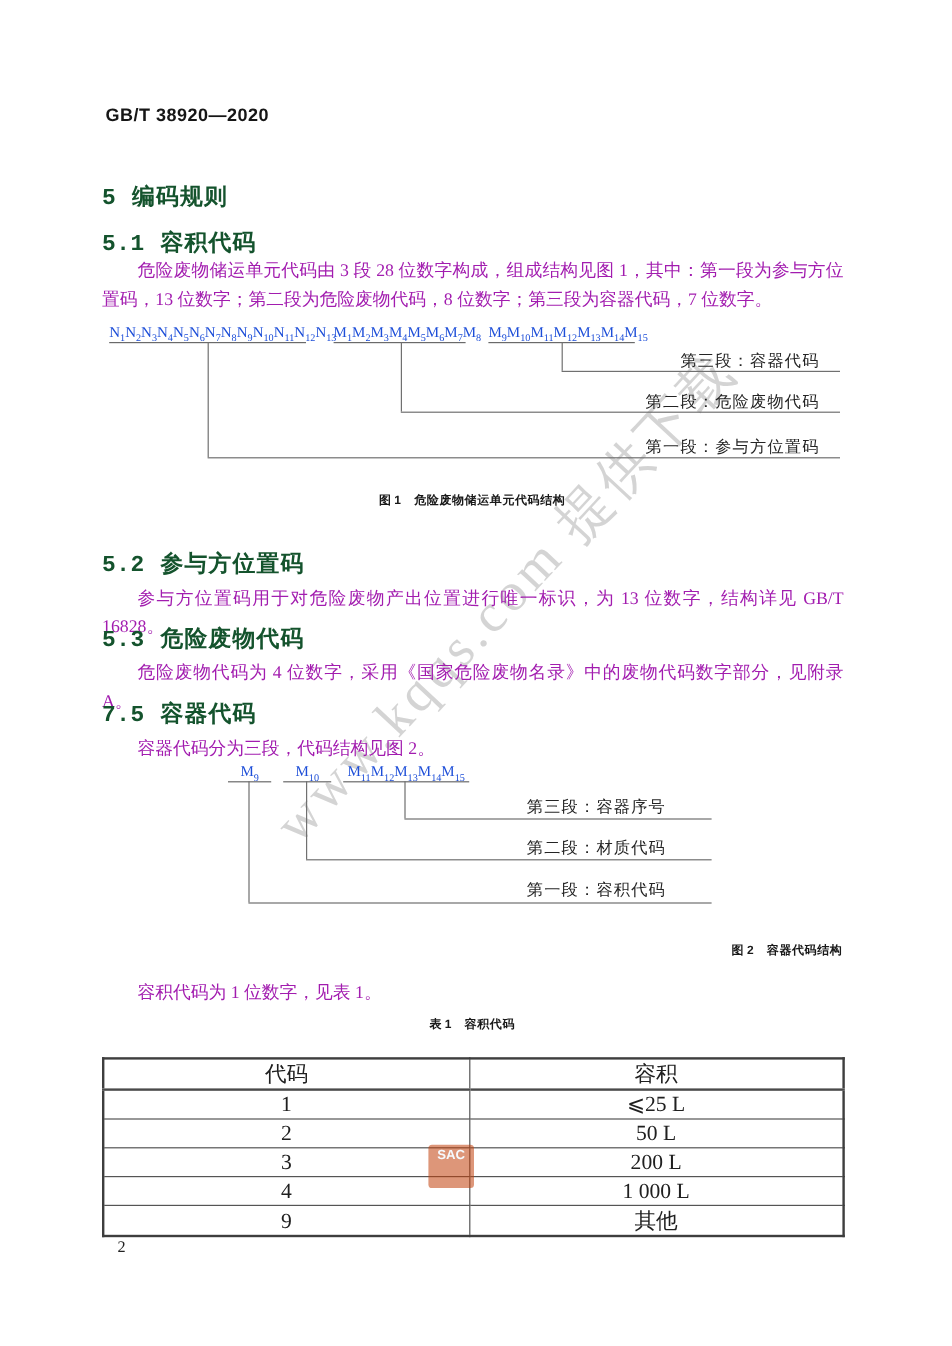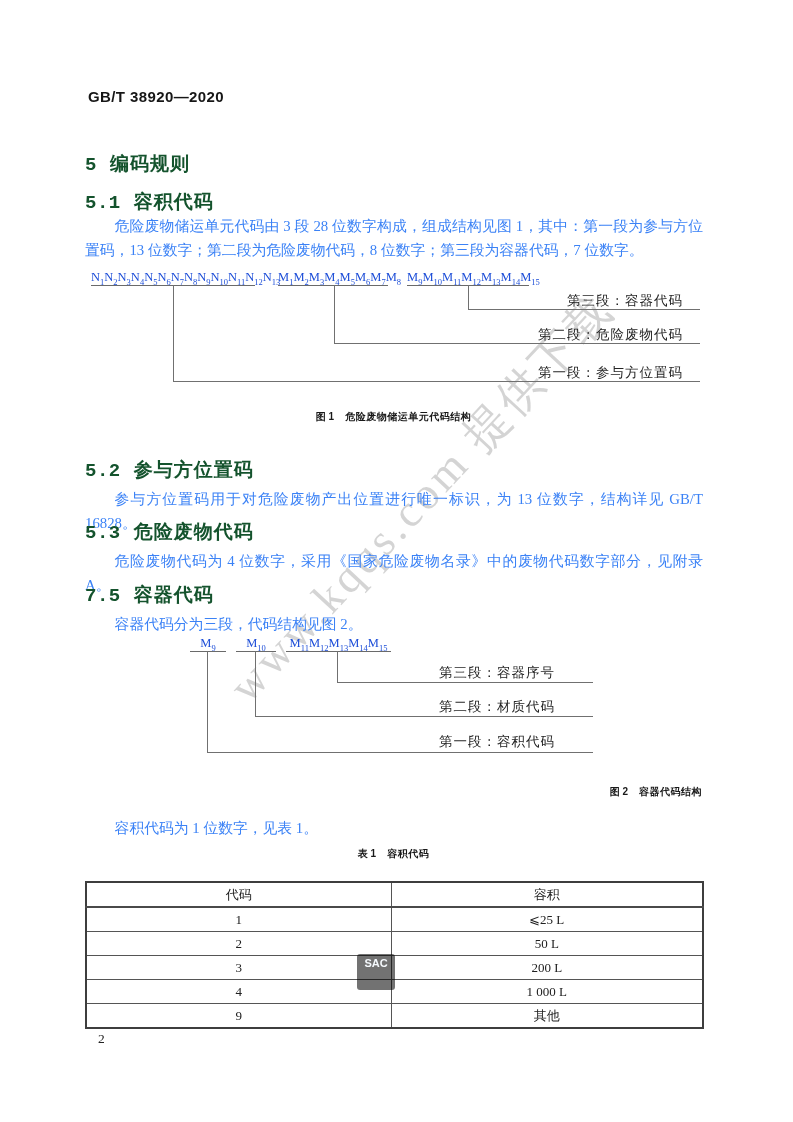--- a/index.html
+++ b/index.html
@@ -14,21 +14,21 @@
   }
   .heading{
     position:absolute;left:85px;
     font-family:Liberation Mono, monospace;
     font-weight:bold;font-size:19px;color:#14532d;white-space:nowrap;
   }
   .heading .num{margin-right:13px;letter-spacing:.5px;}
   .heading .ttl{letter-spacing:1px;}
   .para{
     position:absolute;left:85px;width:618px;
-    font-size:14.8px;line-height:24px;text-align:justify;text-indent:2em;color:#3b82f6;
+    font-size:14.8px;line-height:24px;text-align:justify;text-indent:2em;color:#a21caf;
   }
   .caption{
     position:absolute;left:85px;width:617px;text-align:center;
     font-family:"Liberation Sans","DejaVu Sans",sans-serif;
     font-weight:bold;font-size:10px;color:#191919;
   }
   .caption .cap-label{margin-right:11px;}
   .caption .cap-text{letter-spacing:.5px;}
   .figure{position:absolute;left:85px;}
   .codegroup{
@@ -38,40 +38,40 @@
   }
   .codegroup sub{font-size:8.5px;line-height:0;}
   .vline{position:absolute;width:1px;background:#707070;}
   .hline{position:absolute;height:1px;background:#707070;}
   .seglabel{position:absolute;font-size:13.5px;white-space:nowrap;color:#242424;letter-spacing:1px;}
   .fig1 .seglabel{right:18px;}
   .fig2 .seglabel{right:40px;}
   .tbl{
     position:absolute;left:85px;top:881px;width:617px;
     border-collapse:collapse;table-layout:fixed;
-    font-size:13px;color:#202020;
+    font-size:18px;color:#202020;
   }
   .tbl th,.tbl td{
     border:1px solid #555555;height:23px;text-align:center;
     font-weight:normal;padding:0;
     font-family:"Liberation Serif","DejaVu Sans",serif;
   }
   .tbl{border:2px solid #3e3e3e;}
   .tbl thead th{border-bottom:2px solid #4a4a4a;}
   .pageno{position:absolute;left:98px;top:1031px;font-size:13.5px;color:#222;}
   .wm{
     position:absolute;left:80px;top:468px;width:680px;height:56px;
     transform:rotate(-47deg);transform-origin:center center;
     font-size:45px;letter-spacing:4px;white-space:nowrap;text-align:center;
     color:rgba(176,176,176,0.55);z-index:0;pointer-events:none;
     font-family:"Liberation Serif","DejaVu Serif",serif;
   }
   .sac{
     position:absolute;left:357px;top:954px;width:38px;height:36px;
-    background:#000000;opacity:.55;border-radius:3px;z-index:3;
+    background:#c2410c;opacity:.55;border-radius:3px;z-index:3;
     font-family:"Liberation Sans","DejaVu Sans",sans-serif;
     font-size:11px;font-weight:bold;color:#eef5fc;
     display:flex;justify-content:center;align-items:flex-start;padding-top:3px;box-sizing:border-box;
   }
   .content{position:relative;z-index:1;}
 </style>
 </head>
 <body>
 
 <div class="page">

